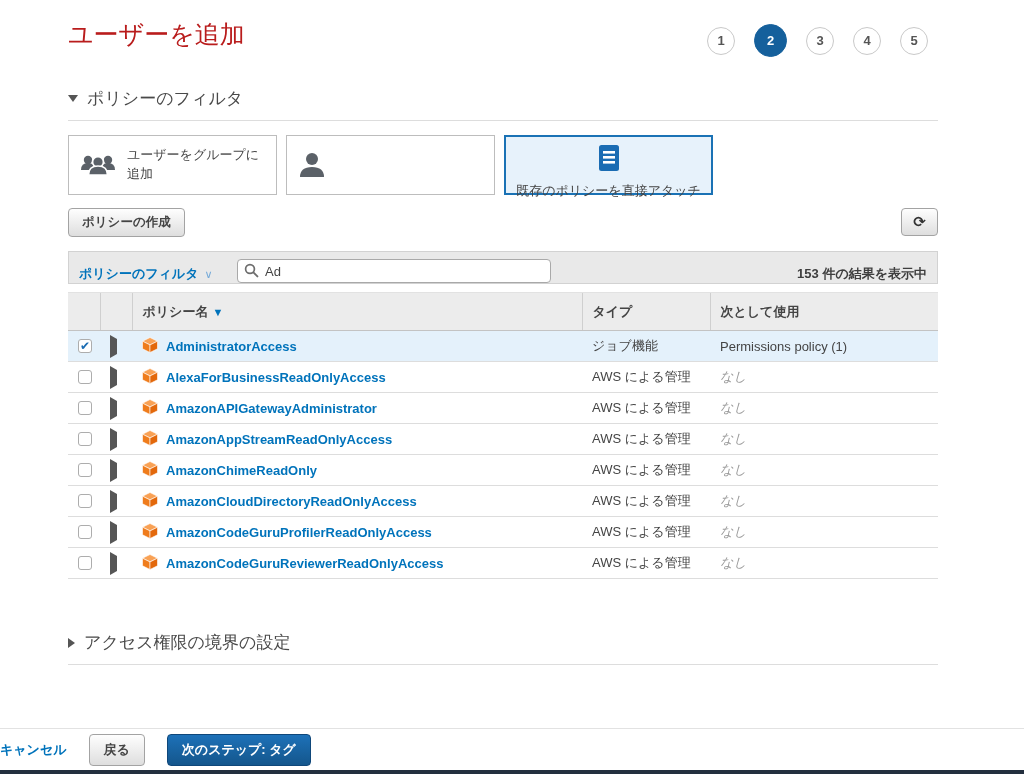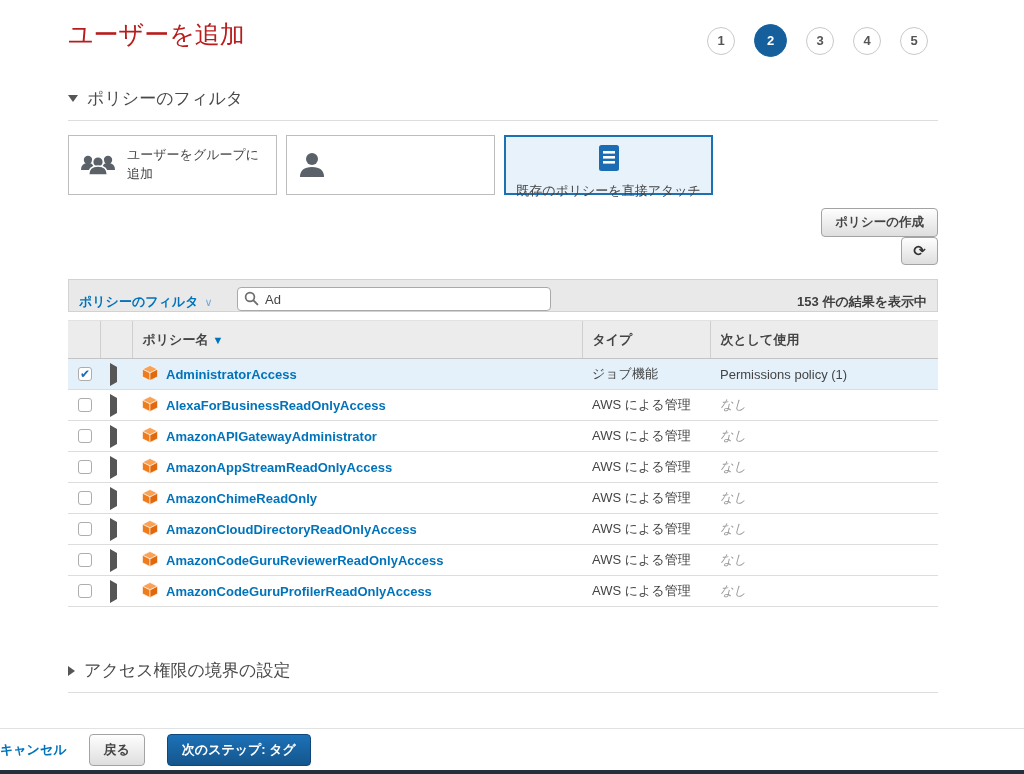--- a/index.html
+++ b/index.html
@@ -37,21 +37,21 @@
   .cards { display:flex; gap:9px; margin-top:14px; }
   .card {
     width:209px; height:60px; border:1px solid #bdbdbd; background:#fff;
     display:flex; align-items:center; gap:10px; padding:8px 10px; cursor:pointer;
   }
   .card.selected { border:2px solid #1a72b5; background:#e7f2fb; padding:7px 9px;flex-direction:column; }
   .card-label { font-size:13px; line-height:1.45; color:#444; }
   .card-icon { flex:0 0 auto; display:flex; align-items:center; justify-content:center; }
 
   
-  .toolbar { margin-top:13px; display:flex; justify-content:space-between; align-items:flex-end;flex-direction:column; }
+  .toolbar { margin-top:13px; display:flex; justify-content:space-between; align-items:flex-start; }
   .btn-gray {
     background:linear-gradient(#fefefe,#dedede); border:1px solid #a3a3a3; border-radius:4px;
     font-size:12.5px; font-weight:700; color:#444; padding:5px 13px; cursor:pointer;
     font-family:inherit;
   }
   .btn-refresh {
     width:37px; height:28px; font-size:15px; font-weight:700; color:#333;
     display:flex; align-items:center; justify-content:center; padding:0;
   }
 
@@ -324,42 +324,42 @@
       <td><span class="expander"></span></td>
       <td>
         <span class="name-cell">
           <span>
             <svg width="16" height="16" viewBox="0 0 16 16">
               <polygon points="8,0.5 15.5,4.2 8,7.9 0.5,4.2" fill="#f9a154" stroke="#fff" stroke-width="0.6"></polygon>
               <polygon points="0.5,4.2 8,7.9 8,15.5 0.5,11.8" fill="#ef7c1c" stroke="#fff" stroke-width="0.6"></polygon>
               <polygon points="8,7.9 15.5,4.2 15.5,11.8 8,15.5" fill="#e3680b" stroke="#fff" stroke-width="0.6"></polygon>
             </svg>
           </span>
+          <a class="policy-link">AmazonCodeGuruProfilerReadOnlyAccess</a>
+        </span>
+      </td>
+      <td>AWS による管理</td>
+      <td class="muted">なし</td>
+    </tr>
+
+    <tr>
+      <td>
+            <span class="checkbox"></span>
+          </td>
+      <td><span class="expander"></span></td>
+      <td>
+        <span class="name-cell">
+          <span>
+            <svg width="16" height="16" viewBox="0 0 16 16">
+              <polygon points="8,0.5 15.5,4.2 8,7.9 0.5,4.2" fill="#f9a154" stroke="#fff" stroke-width="0.6"></polygon>
+              <polygon points="0.5,4.2 8,7.9 8,15.5 0.5,11.8" fill="#ef7c1c" stroke="#fff" stroke-width="0.6"></polygon>
+              <polygon points="8,7.9 15.5,4.2 15.5,11.8 8,15.5" fill="#e3680b" stroke="#fff" stroke-width="0.6"></polygon>
+            </svg>
+          </span>
           <a class="policy-link">AmazonCodeGuruReviewerReadOnlyAccess</a>
-        </span>
-      </td>
-      <td>AWS による管理</td>
-      <td class="muted">なし</td>
-    </tr>
-
-    <tr>
-      <td>
-            <span class="checkbox"></span>
-          </td>
-      <td><span class="expander"></span></td>
-      <td>
-        <span class="name-cell">
-          <span>
-            <svg width="16" height="16" viewBox="0 0 16 16">
-              <polygon points="8,0.5 15.5,4.2 8,7.9 0.5,4.2" fill="#f9a154" stroke="#fff" stroke-width="0.6"></polygon>
-              <polygon points="0.5,4.2 8,7.9 8,15.5 0.5,11.8" fill="#ef7c1c" stroke="#fff" stroke-width="0.6"></polygon>
-              <polygon points="8,7.9 15.5,4.2 15.5,11.8 8,15.5" fill="#e3680b" stroke="#fff" stroke-width="0.6"></polygon>
-            </svg>
-          </span>
-          <a class="policy-link">AmazonCodeGuruProfilerReadOnlyAccess</a>
         </span>
       </td>
       <td>AWS による管理</td>
       <td class="muted">なし</td>
     </tr>
   </tbody>
   </table>
 
   <div class="section-header boundary">
     <span class="caret-right"></span>

